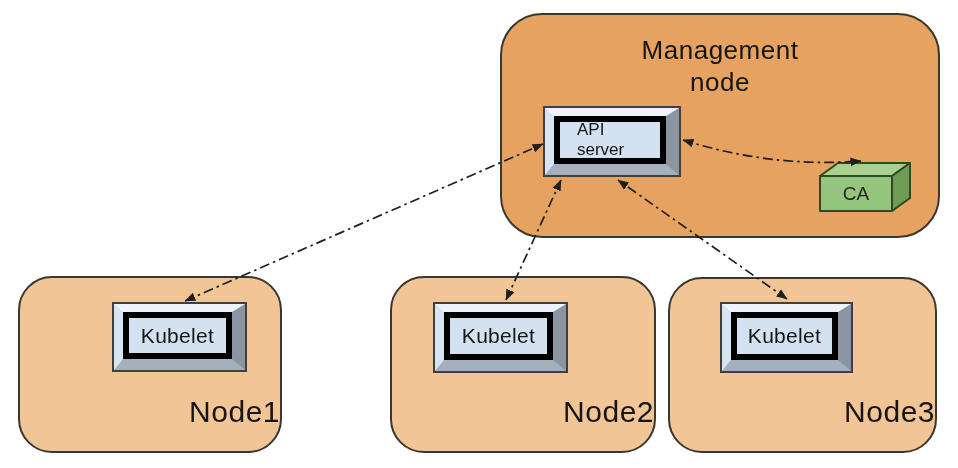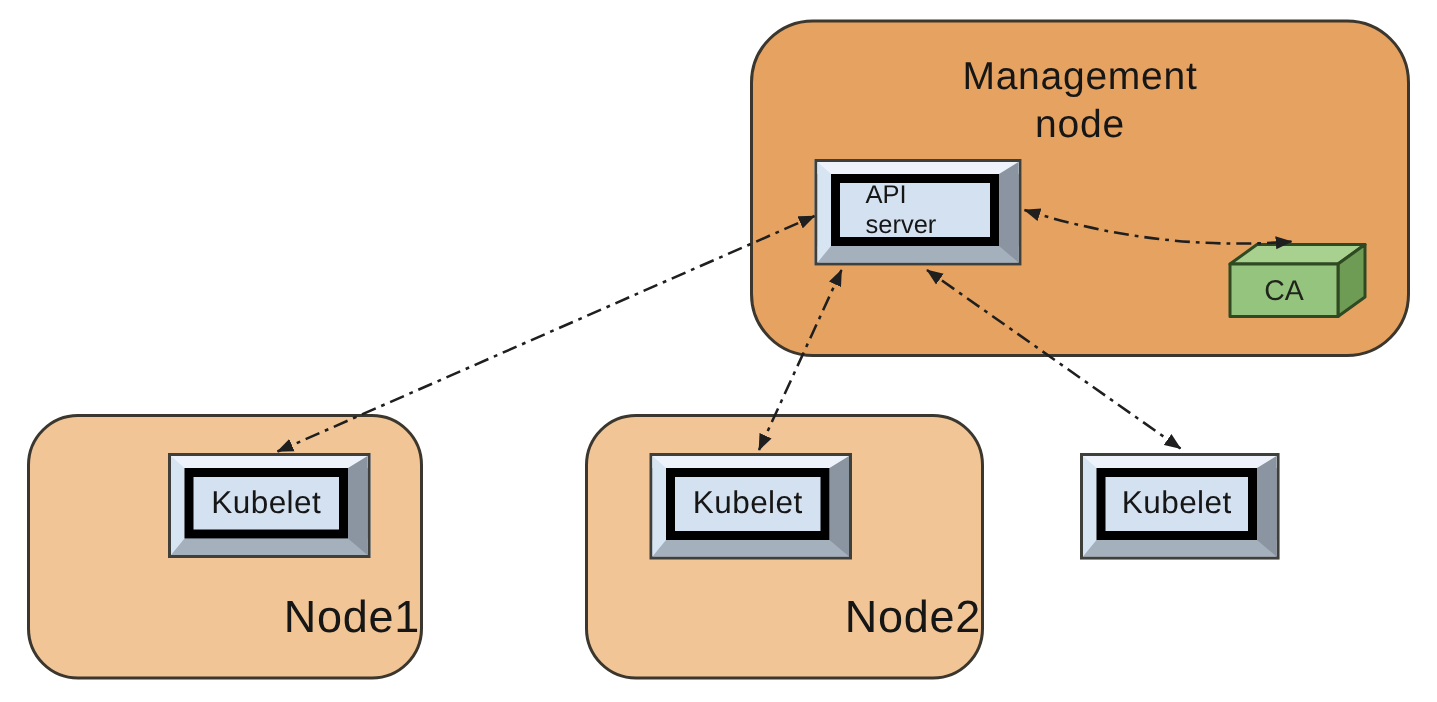--- a/index.html
+++ b/index.html
@@ -67,20 +67,23 @@
     <div class="mgmt-title">Management
 node</div>
   </div>
 
   <div class="group-shape node1" style="background-color: rgb(241, 197, 150);">
     <div class="node-label">Node1</div>
   </div>
   <div class="group-shape node2" style="background-color: rgb(241, 197, 150);">
     <div class="node-label">Node2</div>
   </div>
+  <div class="group-shape node3" style="background-color: rgb(241, 197, 150);">
+    <div class="node-label">Node3</div>
+  </div>
 
   <div class="box3d api-box">
     <div class="bevel"></div>
     <div class="face" style="background-color: rgb(211, 225, 241);">
       <div class="api-text">API
 server</div>
     </div>
   </div>
 
   <div class="box3d kub1">

